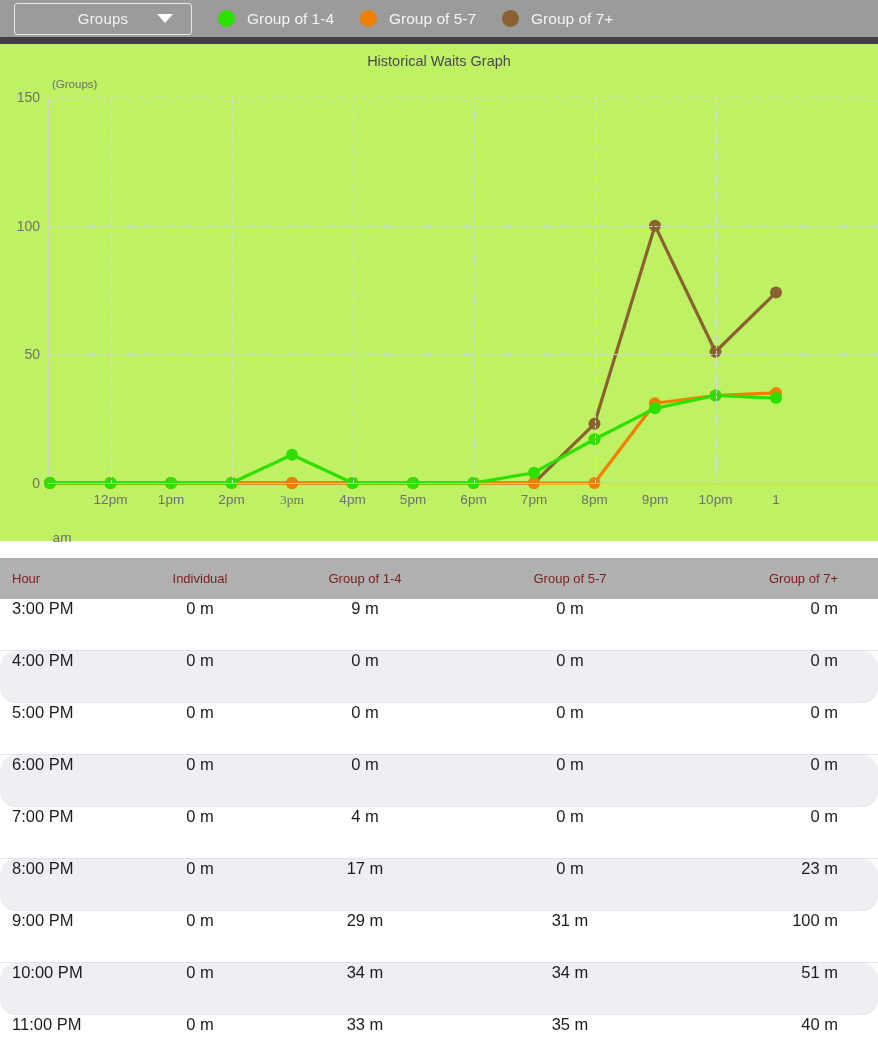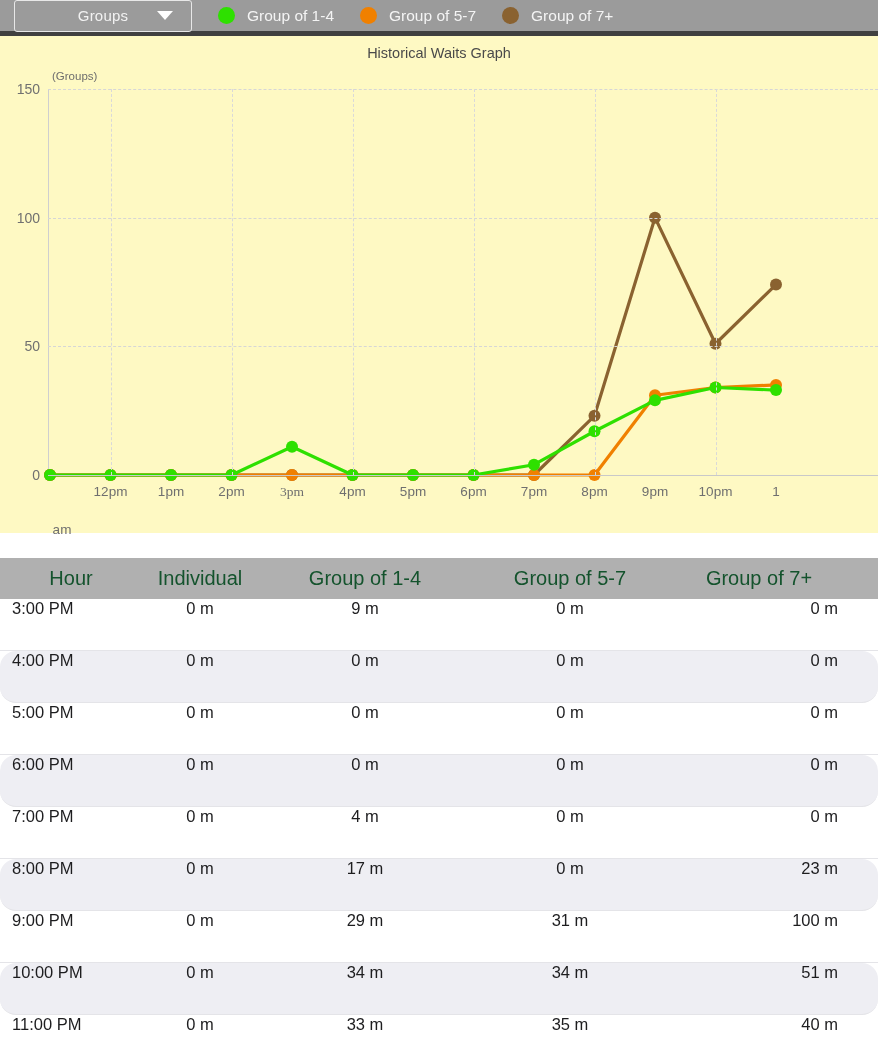--- a/index.html
+++ b/index.html
@@ -10,27 +10,27 @@
   body {
     width: 878px;
     height: 1055px;
     font-family: "Liberation Sans", sans-serif;
     overflow: hidden;
     position: relative;
   }
 
   
   #topbar {
-    height: 36px;
+    height: 44px;
     background: #9b9b9b;
     display: flex;
     align-items: center;
     padding: 0 16px 0 14px;
     box-sizing: border-box;
-    border-bottom: 5px solid #404040;
+    border-bottom: 7px solid #404040;
   }
   #dropdown {
     width: 178px;
     height: 32px;
     border: 1px solid #e8e8e8;
     border-radius: 3px;
     display: flex;
     align-items: center;
     justify-content: center;
     position: relative;
@@ -70,21 +70,21 @@
   .legend-text {
     color: #f4f4f4;
     font-size: 15.5px;
     white-space: nowrap;
   }
 
   
   #chart-area {
     position: relative;
     height: 497px;
-    background: #fef9c3;
+    background: #bef264;
   }
   #chart-title {
     position: absolute;
     top: 9px;
     left: 0; right: 0;
     text-align: center;
     font-size: 14.5px;
     color: #4a4a4a;
   }
   #unit-label {
@@ -161,23 +161,22 @@
     left: 0;
     width: 878px;
   }
   .t-header {
     display: flex;
     background: #b0b0b0;
     height: 41px;
     align-items: center;
   }
   .t-header .cell {
-    color: #14532d;
-    font-size: 20px;
-    text-align: center;
+    color: #7f1d1d;
+    font-size: 13px;
   }
   .t-row {
     display: flex;
     height: 51px;
     align-items: flex-start;
     background: #ffffff;
     border-bottom: 1px solid #e4e4e8;
   }
   .t-row.alt {
     background: #eeeef3;

